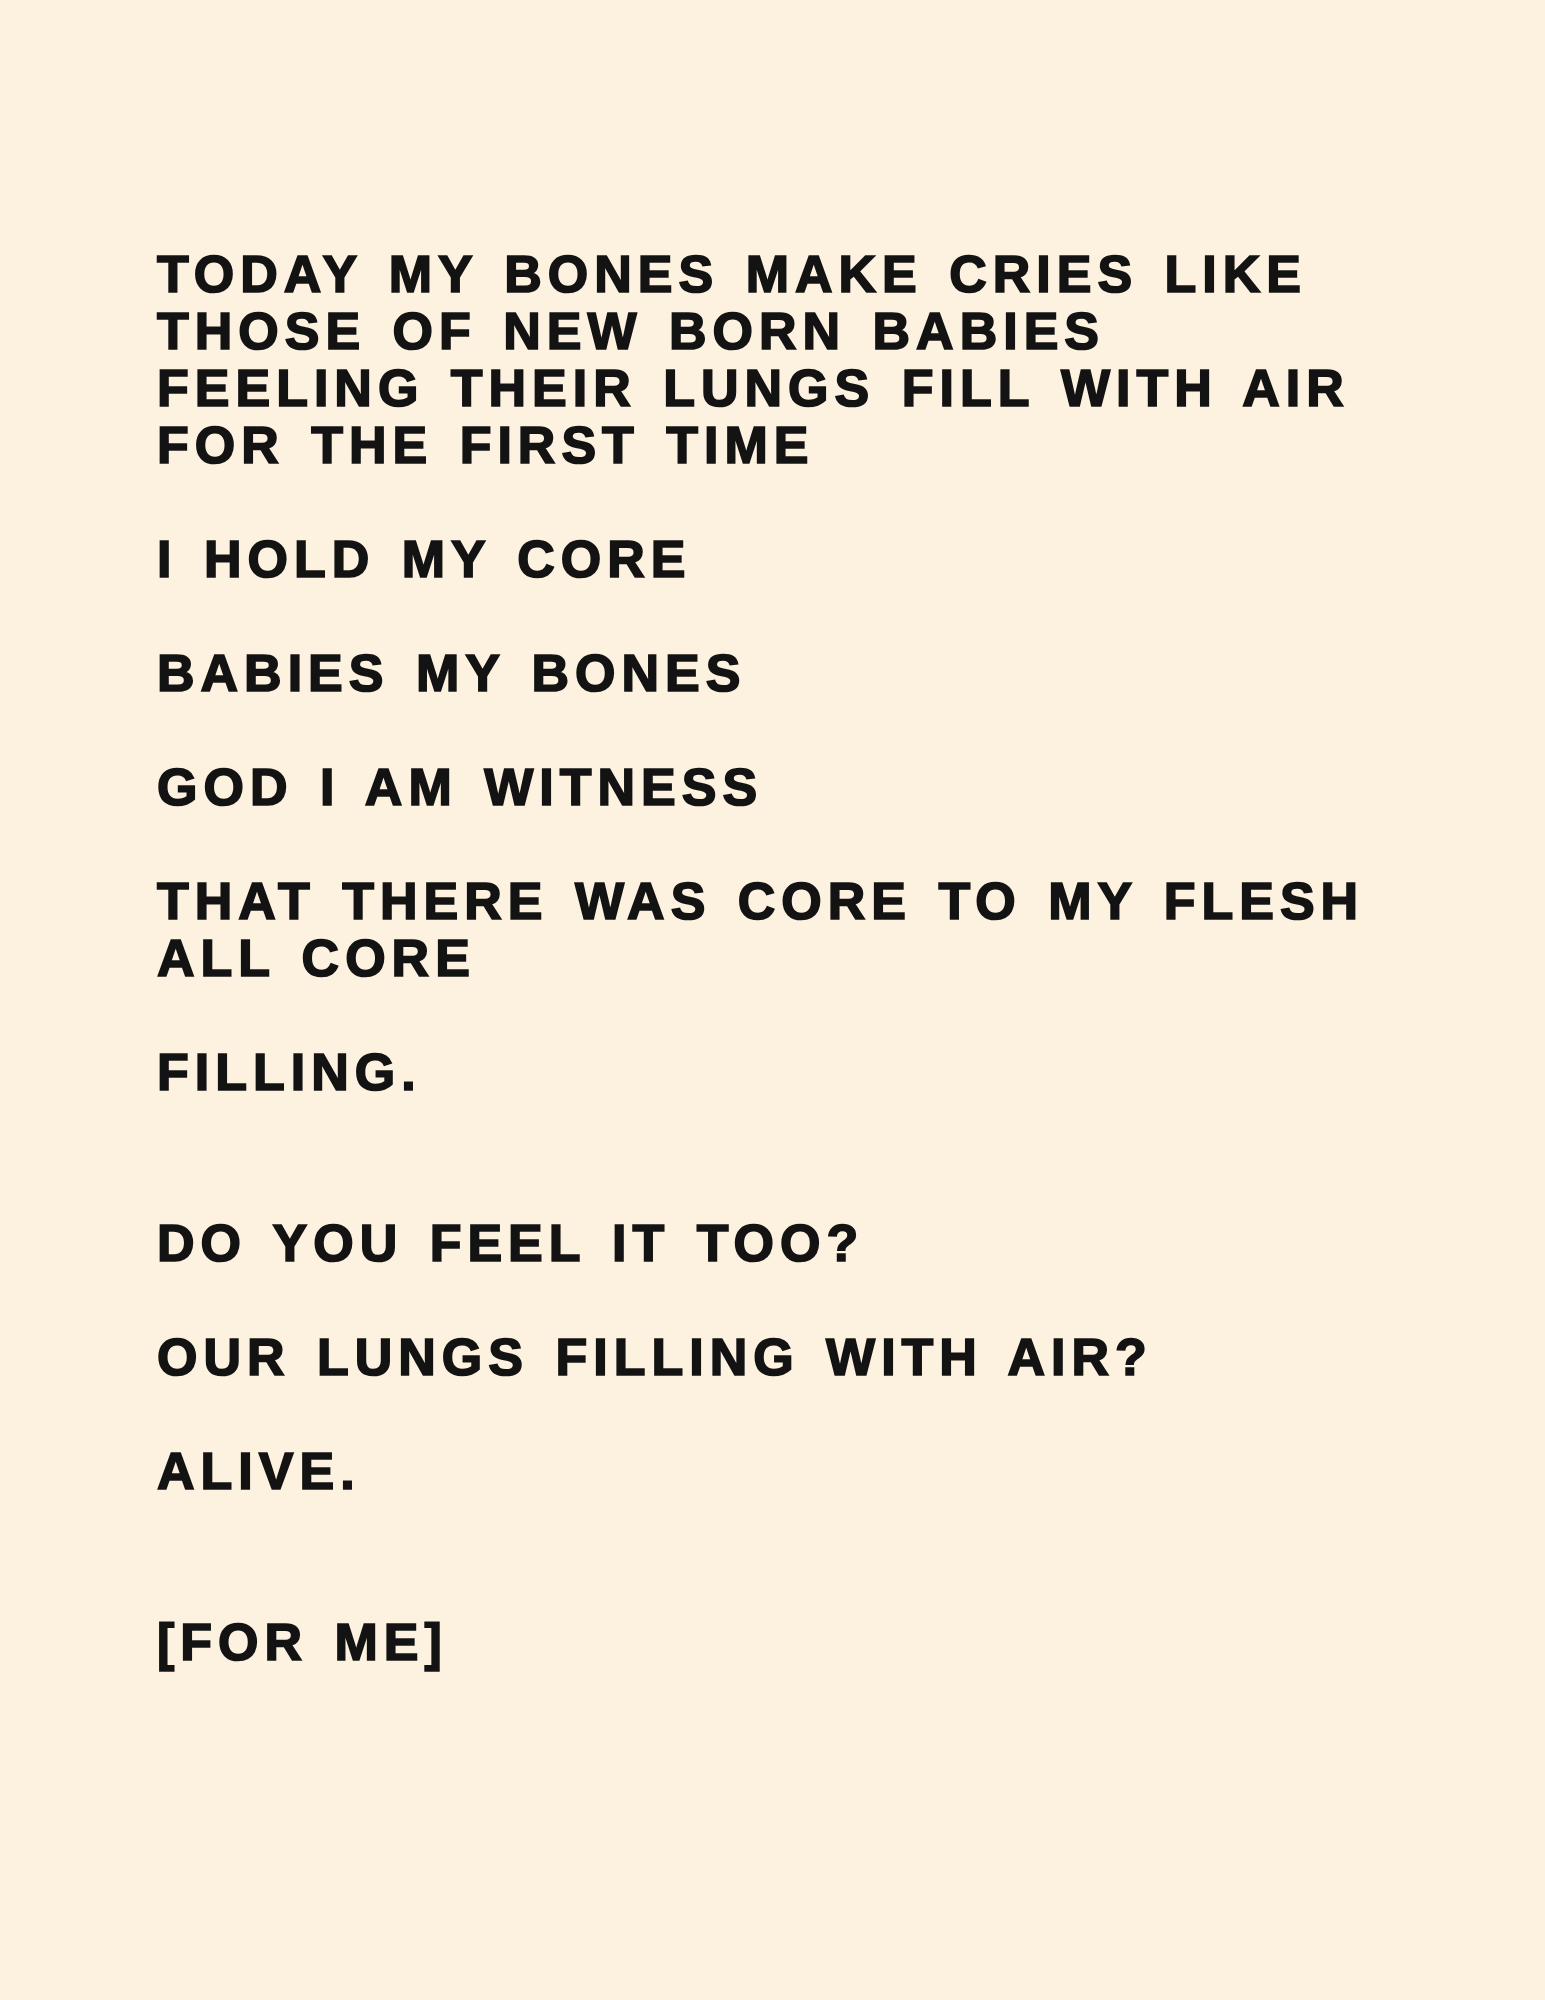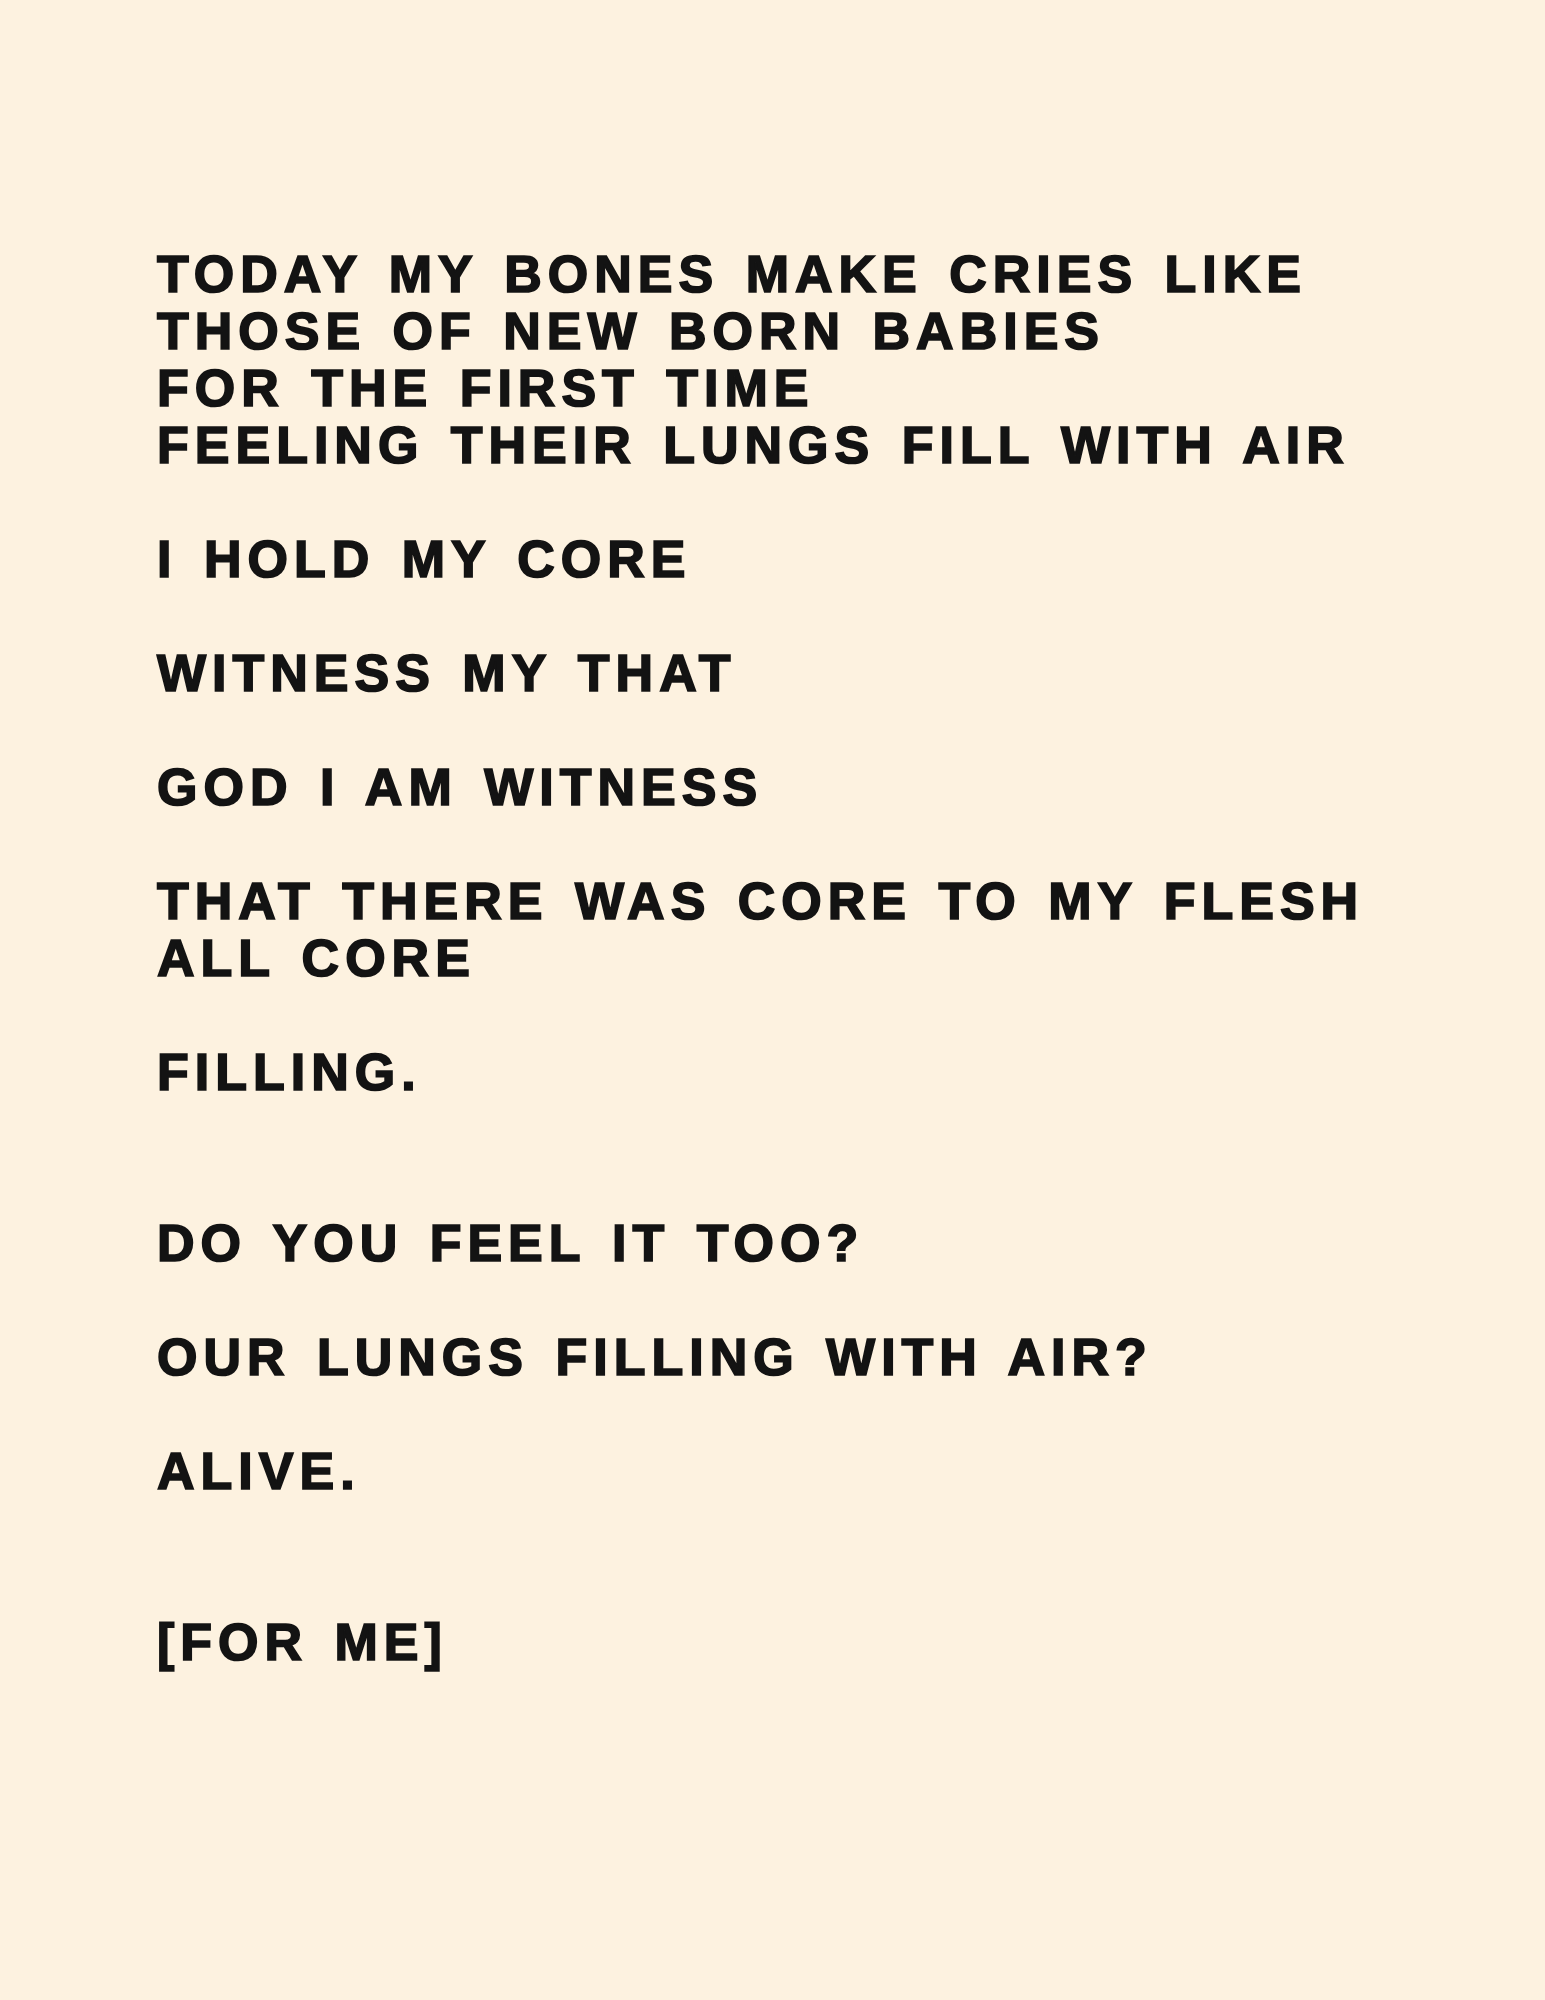--- a/index.html
+++ b/index.html
@@ -39,26 +39,26 @@
     white-space: nowrap;
   }
 </style>
 </head>
 <body style="background: rgb(253, 242, 224);">
 
 <div class="poem-page">
   <div class="poem" style="color: rgb(19, 19, 19);">
       <div class="poem-line">TODAY MY BONES MAKE CRIES LIKE</div>
       <div class="poem-line">THOSE OF NEW BORN BABIES</div>
+      <div class="poem-line">FEELING THEIR LUNGS FILL WITH AIR</div>
       <div class="poem-line">FOR THE FIRST TIME</div>
-      <div class="poem-line">FEELING THEIR LUNGS FILL WITH AIR</div>
       <div class="poem-line"></div>
       <div class="poem-line">I HOLD MY CORE</div>
       <div class="poem-line"></div>
-      <div class="poem-line">WITNESS MY THAT</div>
+      <div class="poem-line">BABIES MY BONES</div>
       <div class="poem-line"></div>
       <div class="poem-line">GOD I AM WITNESS</div>
       <div class="poem-line"></div>
       <div class="poem-line">THAT THERE WAS CORE TO MY FLESH</div>
       <div class="poem-line">ALL CORE</div>
       <div class="poem-line"></div>
       <div class="poem-line">FILLING.</div>
       <div class="poem-line"></div>
       <div class="poem-line"></div>
       <div class="poem-line">DO YOU FEEL IT TOO?</div>

